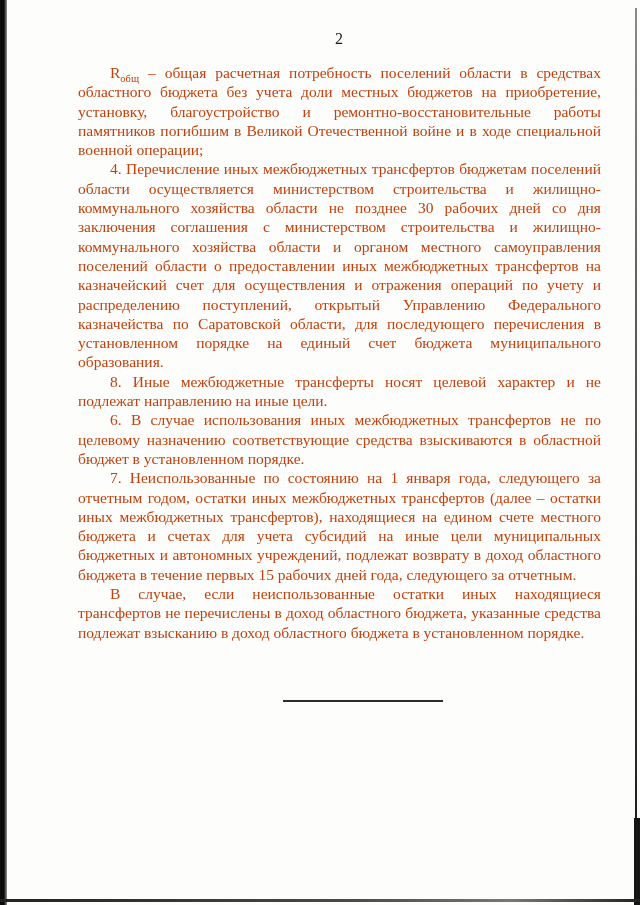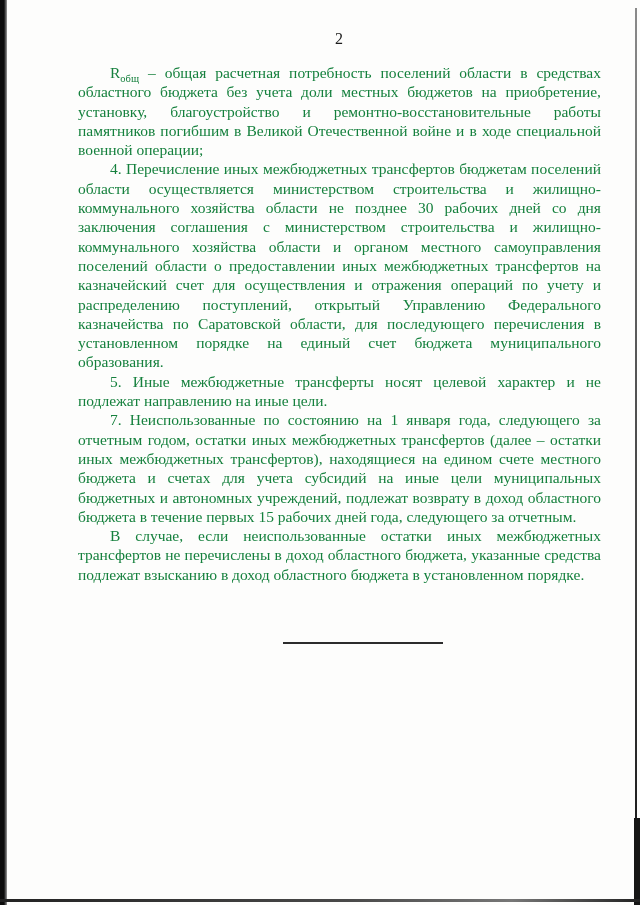--- a/index.html
+++ b/index.html
@@ -42,21 +42,21 @@
     left: 78px; top: 30px; width: 522px;
     text-align: center;
     font-size: 16px;
     color: #1b1b1b;
   }
   .content {
     position: absolute;
     left: 78px; top: 63px; width: 523px;
     font-size: 15.5px;
     line-height: 19.3px;
-    color: #15803d;
+    color: #c2410c;
     text-align: justify;
   }
   .content p {
     margin: 0;
     text-indent: 32px;
   }
   sub.formula-sub {
     font-size: 10.5px;
     line-height: 0;
   }
@@ -75,19 +75,20 @@
   <div class="scan-bar-left"></div>
   <div class="scan-line-right"></div>
   <div class="scan-corner-right-bottom"></div>
   <div class="scan-line-bottom"></div>
 
   <div class="page-number">2</div>
 
   <div class="content">
     <p><span>R</span><sub class="formula-sub">общ</sub><span> – общая расчетная потребность поселений области в средствах областного бюджета без учета доли местных бюджетов на приобретение, установку, благоустройство и ремонтно-восстановительные работы памятников погибшим в Великой Отечественной войне и в ходе специальной военной операции;</span></p>
     <p>4. Перечисление иных межбюджетных трансфертов бюджетам поселений области осуществляется министерством строительства и жилищно-коммунального хозяйства области не позднее 30 рабочих дней со дня заключения соглашения с министерством строительства и жилищно-коммунального хозяйства области и органом местного самоуправления поселений области о предоставлении иных межбюджетных трансфертов на казначейский счет для осуществления и отражения операций по учету и распределению поступлений, открытый Управлению Федерального казначейства по Саратовской области, для последующего перечисления в установленном порядке на единый счет бюджета муниципального образования.</p>
-    <p>5. Иные межбюджетные трансферты носят целевой характер и не подлежат направлению на иные цели.</p>
+    <p>8. Иные межбюджетные трансферты носят целевой характер и не подлежат направлению на иные цели.</p>
+    <p>6. В случае использования иных межбюджетных трансфертов не по целевому назначению соответствующие средства взыскиваются в областной бюджет в установленном порядке.</p>
     <p>7. Неиспользованные по состоянию на 1 января года, следующего за отчетным годом, остатки иных межбюджетных трансфертов (далее – остатки иных межбюджетных трансфертов), находящиеся на едином счете местного бюджета и счетах для учета субсидий на иные цели муниципальных бюджетных и автономных учреждений, подлежат возврату в доход областного бюджета в течение первых 15 рабочих дней года, следующего за отчетным.</p>
-    <p>В случае, если неиспользованные остатки иных межбюджетных трансфертов не перечислены в доход областного бюджета, указанные средства подлежат взысканию в доход областного бюджета в установленном порядке.</p>
+    <p>В случае, если неиспользованные остатки иных находящиеся трансфертов не перечислены в доход областного бюджета, указанные средства подлежат взысканию в доход областного бюджета в установленном порядке.</p>
     <div class="separator-line"></div>
   </div>
 
 </div>
 
 </body></html>

